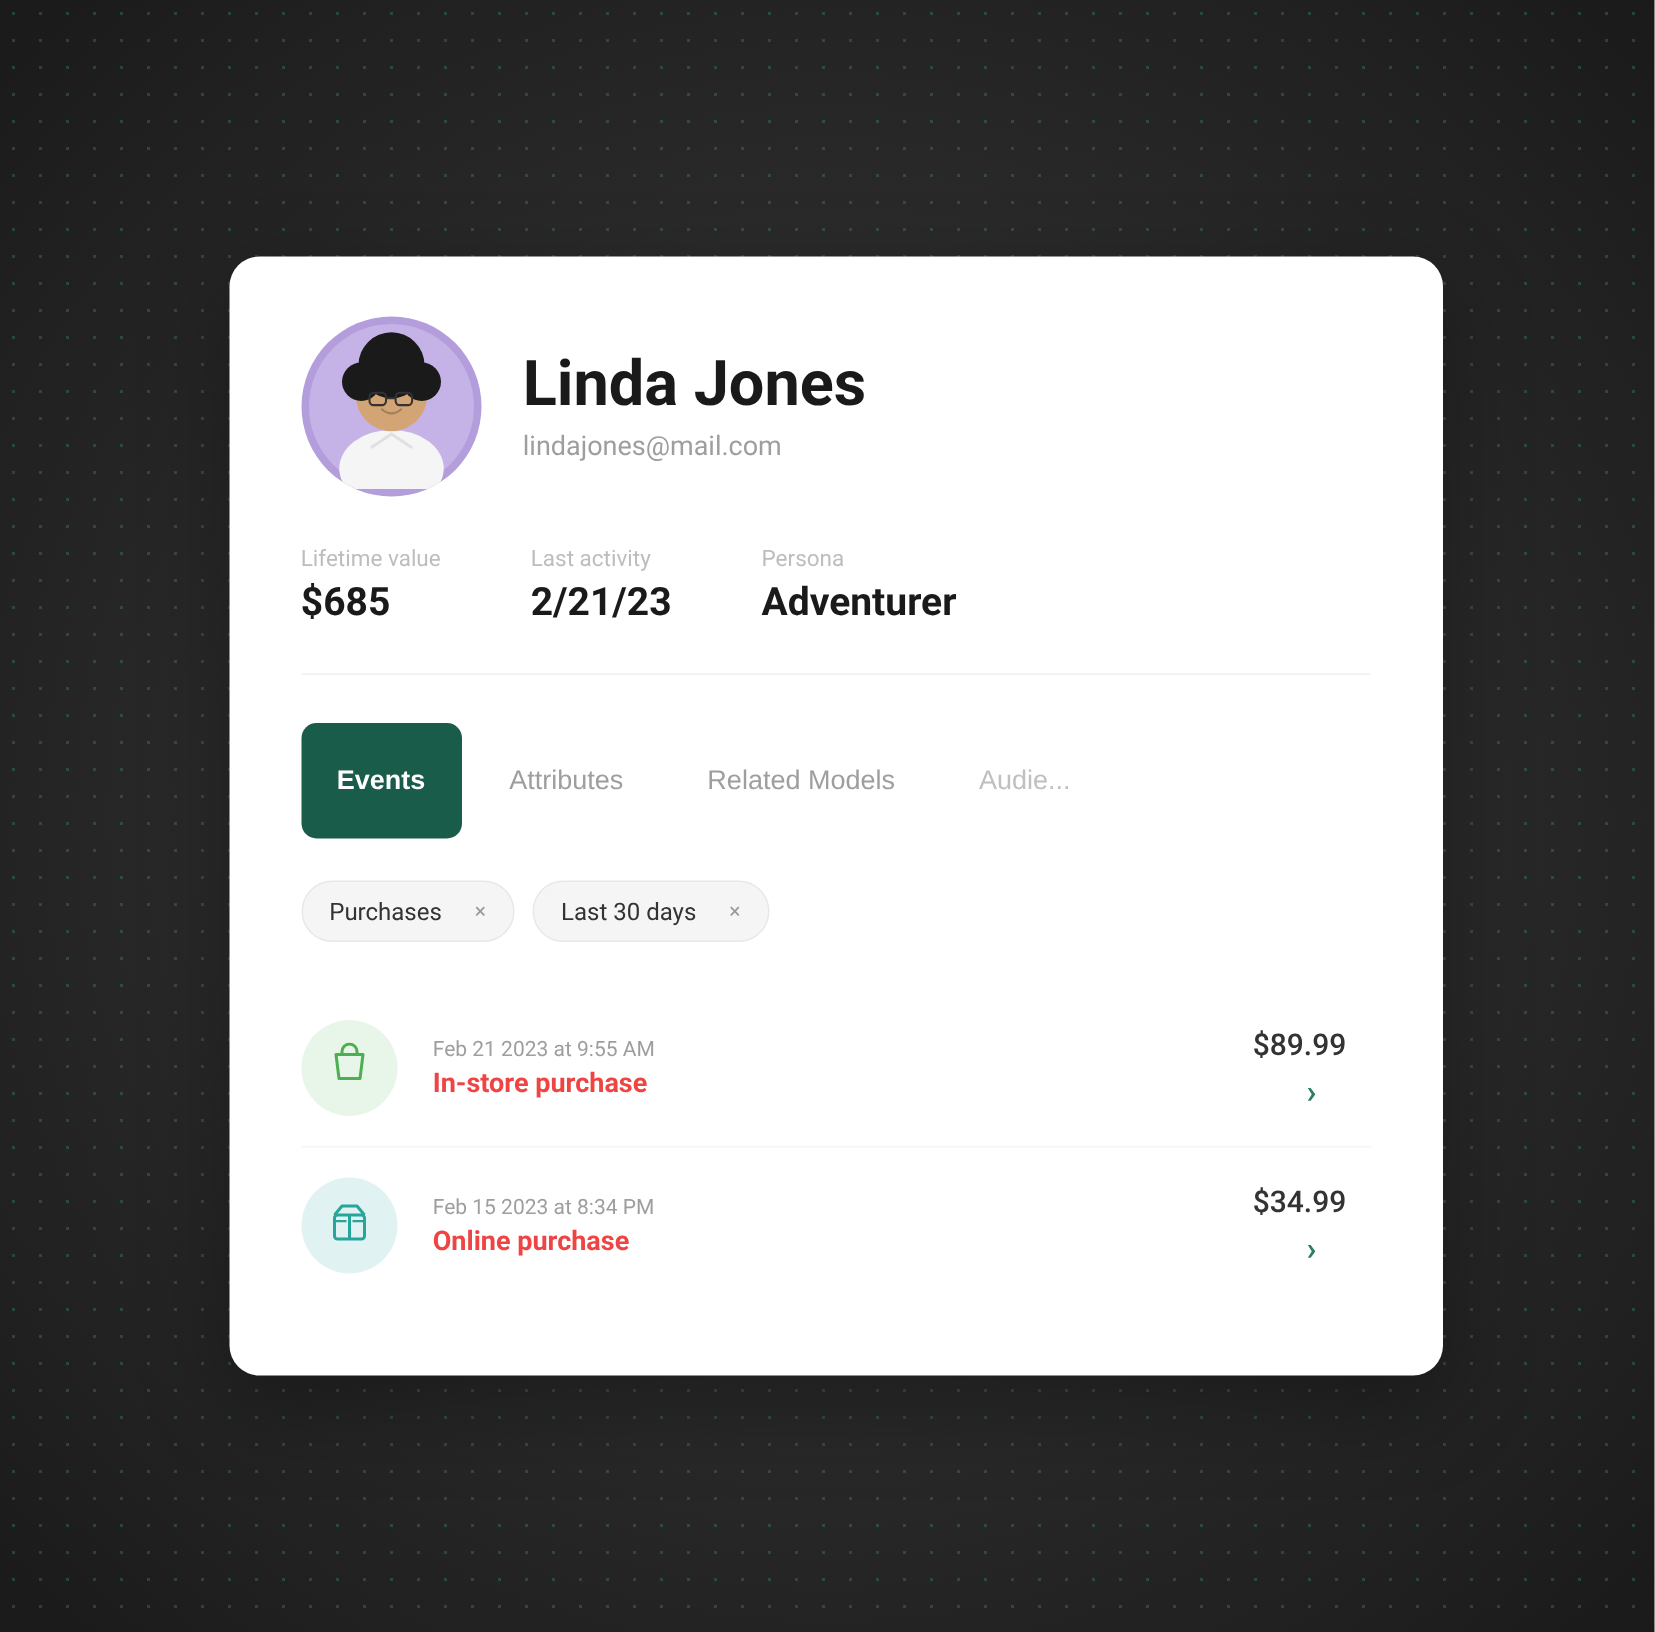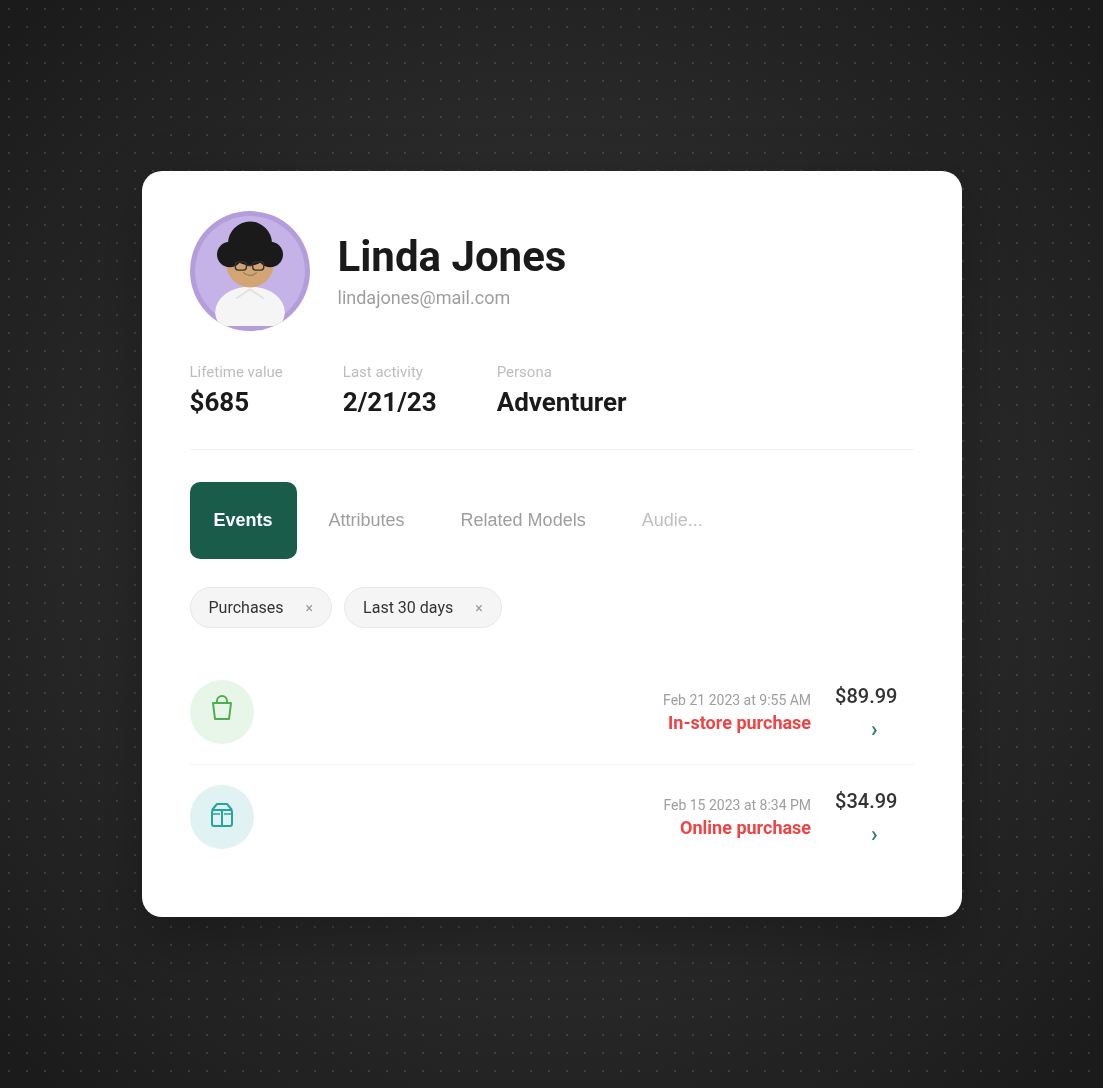--- a/index.html
+++ b/index.html
@@ -33,20 +33,21 @@
       margin: 40px auto;
     }
 
     .card {
       background: #ffffff;
       border-radius: 20px;
       padding: 40px 48px 48px 48px;
       box-shadow: 0 20px 60px rgba(0,0,0,0.3);
       position: relative;
       overflow: hidden;
+      margin-left: 11px;
     }
 
     
     .profile-section {
       display: flex;
       align-items: center;
       gap: 28px;
       margin-bottom: 32px;
     }
 
@@ -165,21 +166,20 @@
       gap: 0;
     }
 
     .event-item {
       display: flex;
       align-items: center;
       gap: 24px;
       padding: 20px 0;
       cursor: pointer;
       border-bottom: 1px solid #f5f5f5;
-      text-align: right;
     }
 
     .event-item:last-child {
       border-bottom: none;
     }
 
     .event-icon-wrapper {
       width: 64px;
       height: 64px;
       border-radius: 50%;

